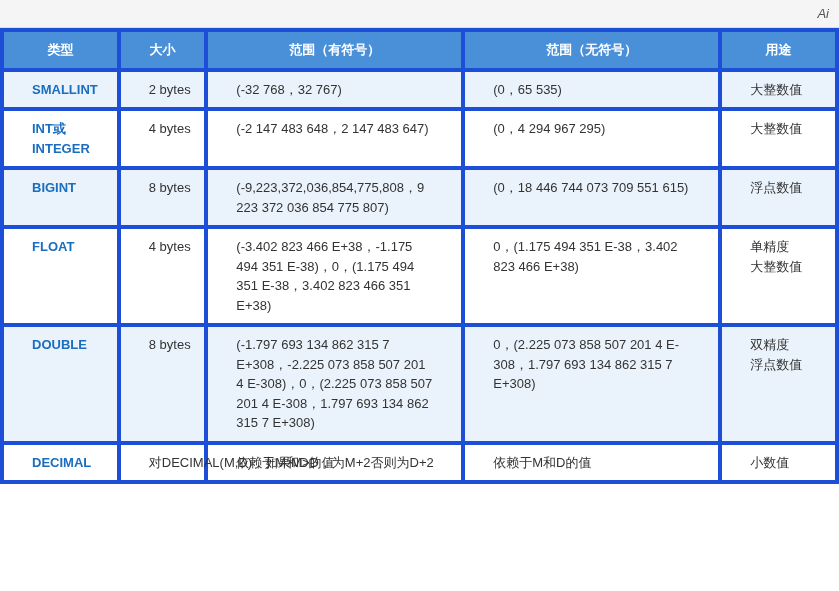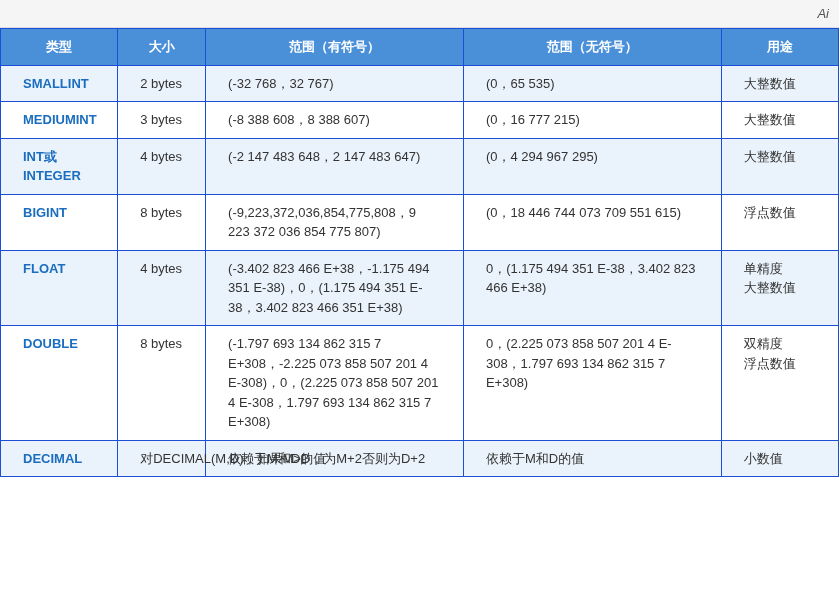--- a/index.html
+++ b/index.html
@@ -39,22 +39,22 @@
       font-style: italic;
     }
 
     table {
       width: 100%;
       border-collapse: collapse;
       table-layout: fixed;
     }
 
     th, td {
-      border: 1px solid #1d4ed8;
-      padding: 8px 22px;
+      border: 4px solid #1d4ed8;
+      padding: 8px 28px;
       vertical-align: top;
       line-height: 1.5;
     }
 
     thead th {
       background: #4a90d9;
       color: #fff;
       font-weight: bold;
       font-size: 13px;
       white-space: nowrap;
@@ -117,27 +117,20 @@
     </thead>
     <tbody id="table-body">
         <tr>
           <td class="type-cell">SMALLINT</td>
           <td class="size-cell">2 bytes</td>
           <td class="range-signed">(-32 768，32 767)</td>
           <td class="range-unsigned">(0，65 535)</td>
           <td class="usage-cell">大整数值</td>
         </tr>
         <tr>
-          <td class="type-cell">MEDIUMINT</td>
-          <td class="size-cell">3 bytes</td>
-          <td class="range-signed">(-8 388 608，8 388 607)</td>
-          <td class="range-unsigned">(0，16 777 215)</td>
-          <td class="usage-cell">大整数值</td>
-        </tr>
-        <tr>
           <td class="type-cell">INT或
 INTEGER</td>
           <td class="size-cell">4 bytes</td>
           <td class="range-signed">(-2 147 483 648，2 147 483 647)</td>
           <td class="range-unsigned">(0，4 294 967 295)</td>
           <td class="usage-cell">大整数值</td>
         </tr>
         <tr>
           <td class="type-cell">BIGINT</td>
           <td class="size-cell">8 bytes</td>

